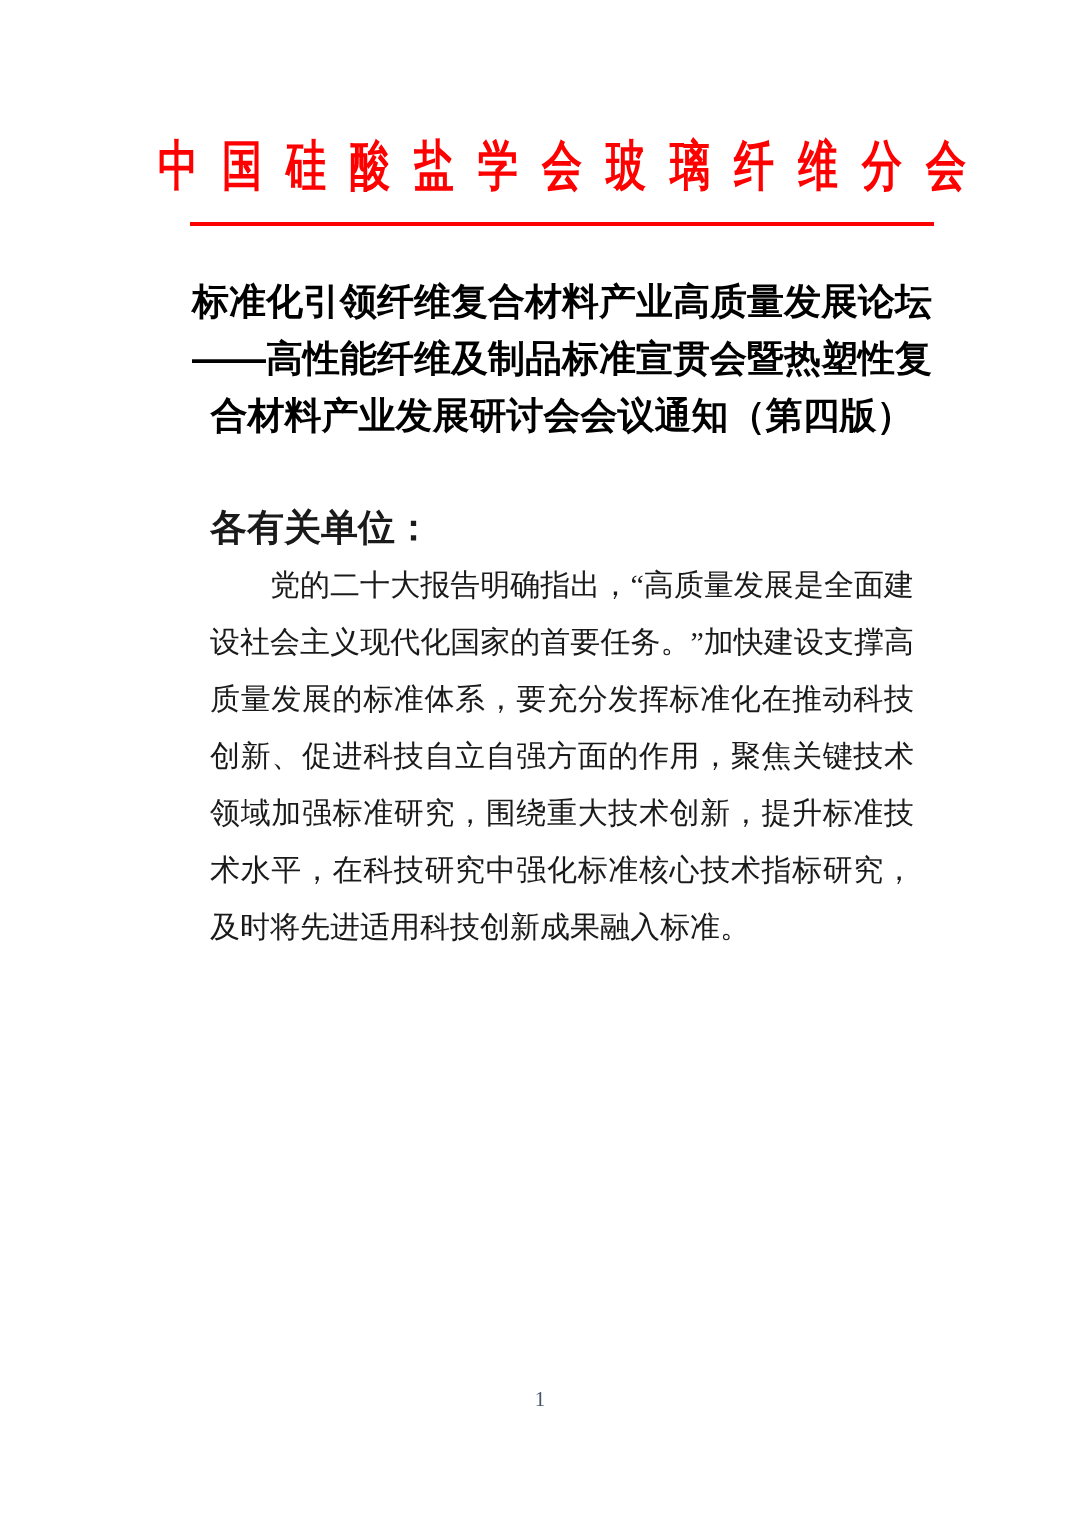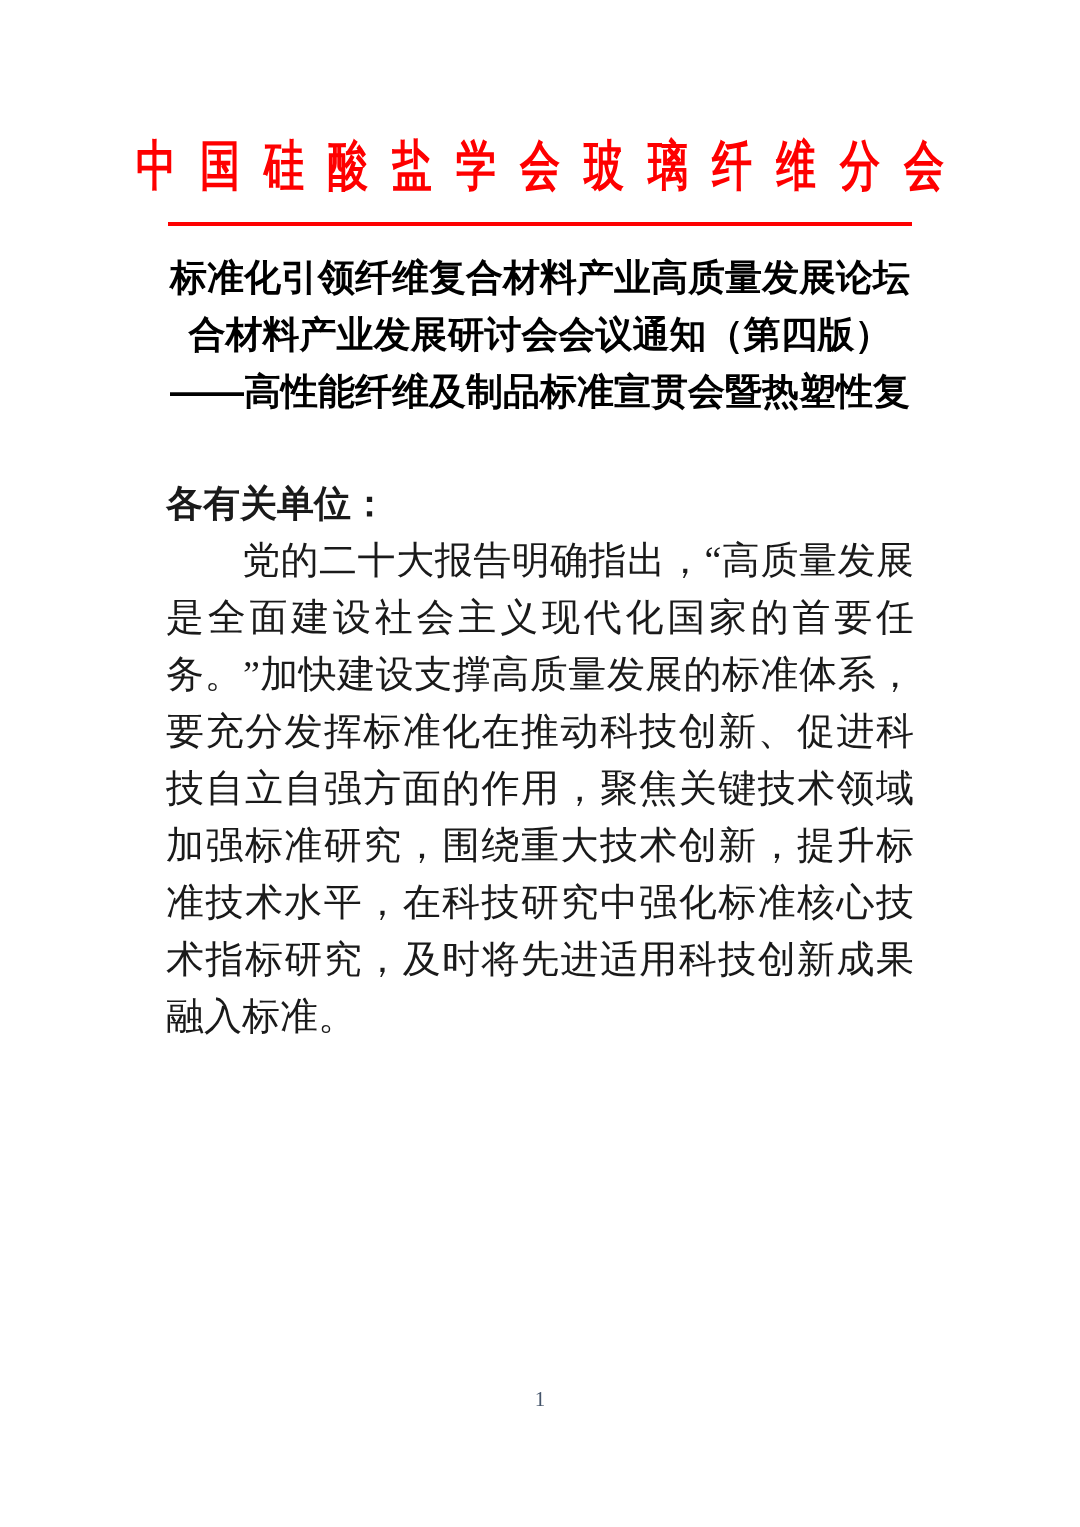--- a/index.html
+++ b/index.html
@@ -5,20 +5,21 @@
   * { margin: 0; padding: 0; box-sizing: border-box; }
   html, body { background: #ffffff; }
   .page {
     position: relative;
     width: 1080px;
     height: 1527px;
     margin: 0 auto;
     background: #ffffff;
     overflow: hidden;
     font-family: "Liberation Serif", "DejaVu Serif", serif;
+    padding-left: 44px;
   }
   .org-title {
     margin-top: 134px;
     padding-left: 24px;            
     text-align: center;
     font-family: "Liberation Serif", "DejaVu Serif", serif;
     font-weight: 700;
     font-size: 40px;
     line-height: 47px;
     letter-spacing: 24px;
@@ -27,40 +28,40 @@
     transform-origin: 50% 0;
     white-space: nowrap;
   }
   .red-rule {
     width: 744px;
     height: 4px;
     margin: 41px auto 0;
     background: #fe0000;
   }
   .doc-title {
-    margin-top: 23px;
+    margin-top: 47px;
     text-align: center;
     font-family: "Liberation Sans", "DejaVu Sans", sans-serif;
     font-weight: 700;
     font-size: 37px;
     line-height: 57px;
     color: #000000;
   }
   .content {
     padding: 0 166px;
     color: #1a1a1a;
   }
   .salutation {
     margin-top: 55px;
     font-weight: 700;
     font-size: 37px;
     line-height: 57px;
   }
   .para {
-    font-size: 38px;
+    font-size: 30px;
     line-height: 57px;
     text-align: justify;
     text-justify: inter-ideograph;
     text-indent: 2em;
     color: #1a1a1a;
   }
   .page-number {
     position: absolute;
     top: 1386px;
     left: 0;
@@ -76,22 +77,22 @@
 <body>
 
 <div class="page">
 
   <div class="org-title">中国硅酸盐学会玻璃纤维分会</div>
 
   <div class="red-rule"></div>
 
   <div class="doc-title">
     <div>标准化引领纤维复合材料产业高质量发展论坛</div>
+    <div>——高性能纤维及制品标准宣贯会暨热塑性复</div>
     <div>合材料产业发展研讨会会议通知（第四版）</div>
-    <div>——高性能纤维及制品标准宣贯会暨热塑性复</div>
   </div>
 
   <div class="content">
     <p class="salutation">各有关单位：</p>
     <p class="para">党的二十大报告明确指出，“高质量发展是全面建设社会主义现代化国家的首要任务。”加快建设支撑高质量发展的标准体系，要充分发挥标准化在推动科技创新、促进科技自立自强方面的作用，聚焦关键技术领域加强标准研究，围绕重大技术创新，提升标准技术水平，在科技研究中强化标准核心技术指标研究，及时将先进适用科技创新成果融入标准。</p>
   </div>
 
   <div class="page-number">1</div>
 
 </div>

